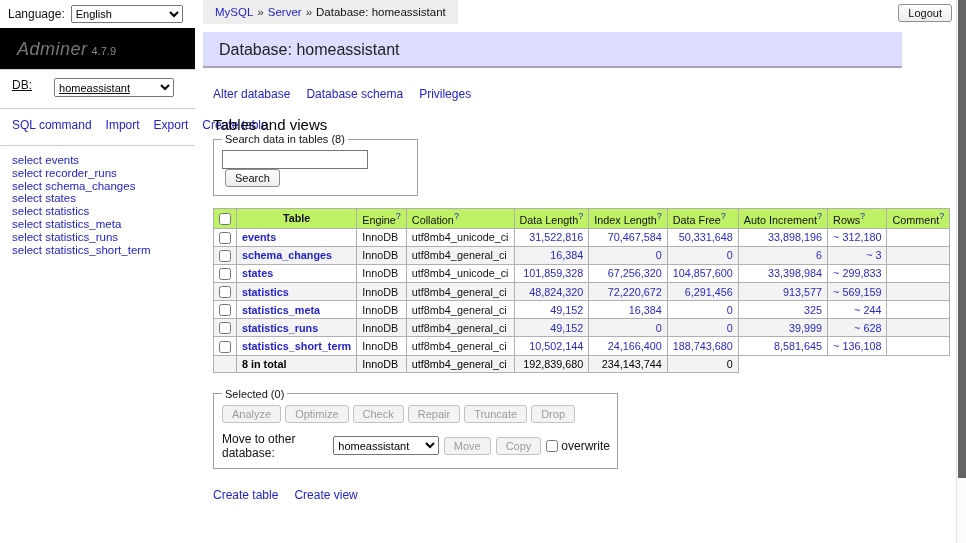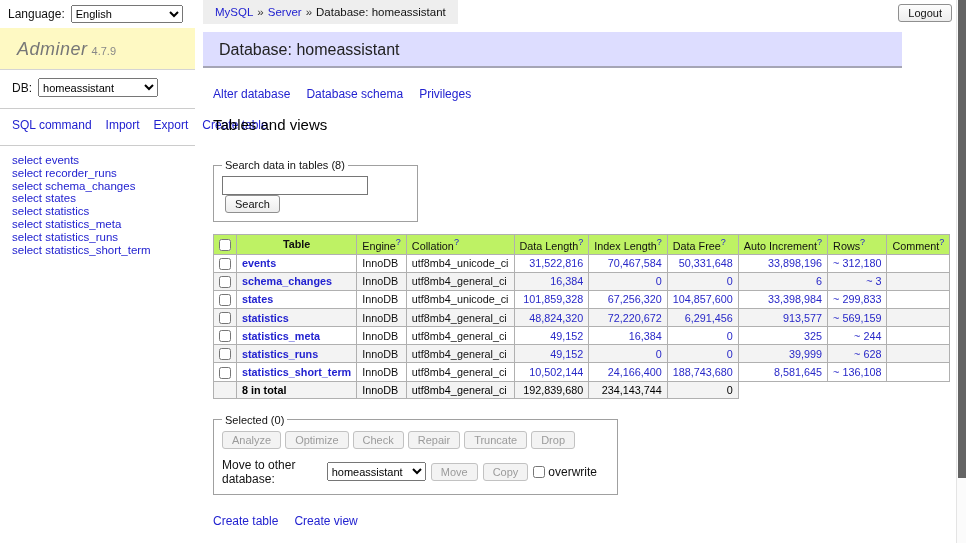--- a/index.html
+++ b/index.html
@@ -39,50 +39,50 @@
   }
   button.btn:disabled {
     color: #9b9b9b; border-color: #c2c2c2;
     background: #f3f3f3; cursor: default;
   }
 
   
   #logo {
     position: absolute; top: 28px; left: 0;
     width: 195px; height: 42px;
-    background: #fef9c3; border-bottom: 1px solid #d4d4d4;
+    background: #000000; border-bottom: 1px solid #d4d4d4;
     padding: 11px 0 0 17px; color: #777;
   }
   #logo .brand { font-style: italic; font-size: 18px; letter-spacing: .5px; }
   #logo .ver { font-size: 11px; color: #888; margin-left: 4px; }
 
   #menu { position: absolute; top: 70px; left: 0; width: 195px; }
   #menu .mrow { padding: 8px 10px 11px 12px; border-bottom: 1px solid #ccc; }
-  #db-row { display: flex; align-items: center; gap: 6px; }
+  #db-row { display: flex; gap: 22px; text-decoration: underline; }
   #db-row select { width: 120px; height: 19px; font-size: 11px; }
   #menu-links a { margin-right: 14px; line-height: 17px; white-space: nowrap; }
   #table-links { list-style: none; padding: 8px 10px 8px 12px; }
   #table-links li { line-height: 12.8px; }
   #table-links a { font-size: 11.5px; white-space: nowrap; }
 
   
   #content { position: absolute; left: 203px; top: 24px; width: 699px; }
   h2#page-title {
     margin-top: 8px; height: 36px;
     background: #ddddff; border-bottom: 2px solid #a5a5b5;
     padding: 9px 0 0 16px;
     font-size: 16px; font-weight: normal; color: #222;
   }
   .linkrow { margin: 19px 0 0 10px; }
   .linkrow a { margin-right: 16px; font-size: 12px; }
   h3.section { font-size: 15px; font-weight: normal; color: #000; margin: 15px 0 0 10px; }
 
   fieldset {
-    border: 1px solid #a0a0a0; margin: 26px 0 0 10px;
-    padding: 5px 20px 8px 8px;
+    border: 1px solid #a0a0a0; margin: 0 0 0 10px;
+    padding: 5px 7px 8px 8px;
   }
   fieldset legend { font-size: 11px; padding: 0 3px; }
   #search-fieldset { width: 205px; }
   #search-input { width: 146px; height: 19px; border: 1px solid #767676; font-size: 11px; padding: 0 3px; vertical-align: middle; }
   #search-fieldset button { margin-left: 3px; vertical-align: middle; }
 
   
   table#tables {
     border-collapse: collapse; margin: 12px 0 0 10px;
     font-size: 10.8px; white-space: nowrap;

